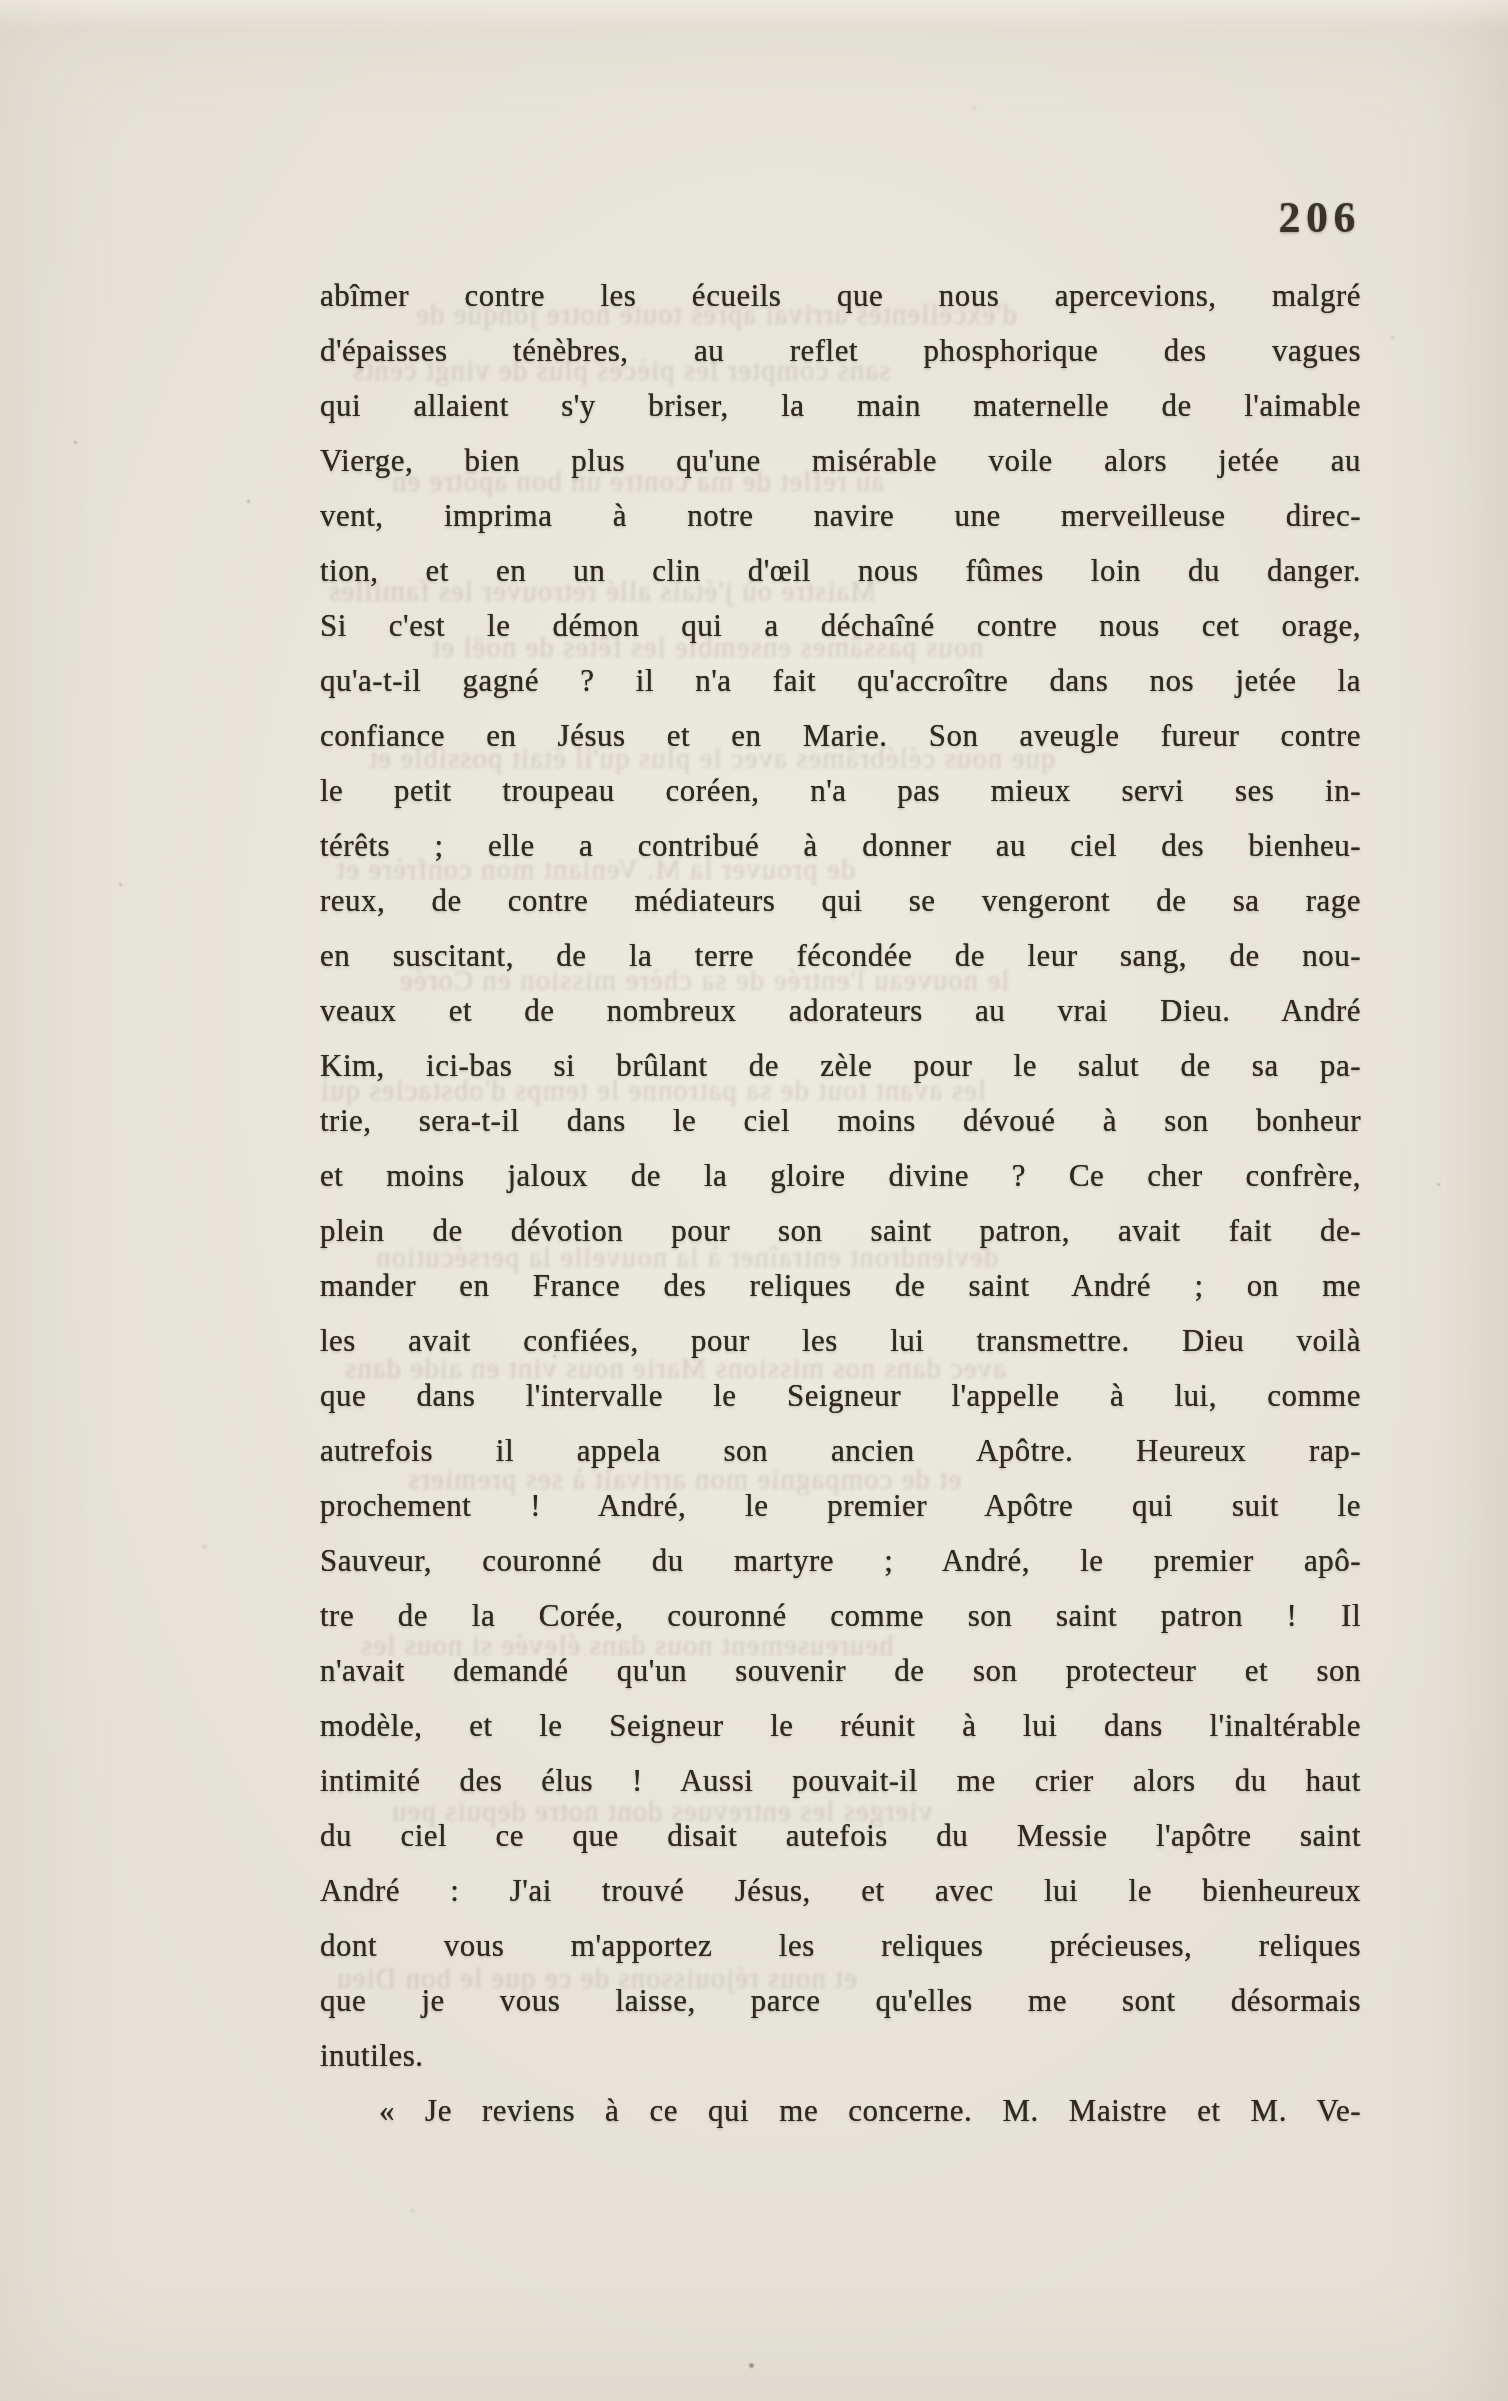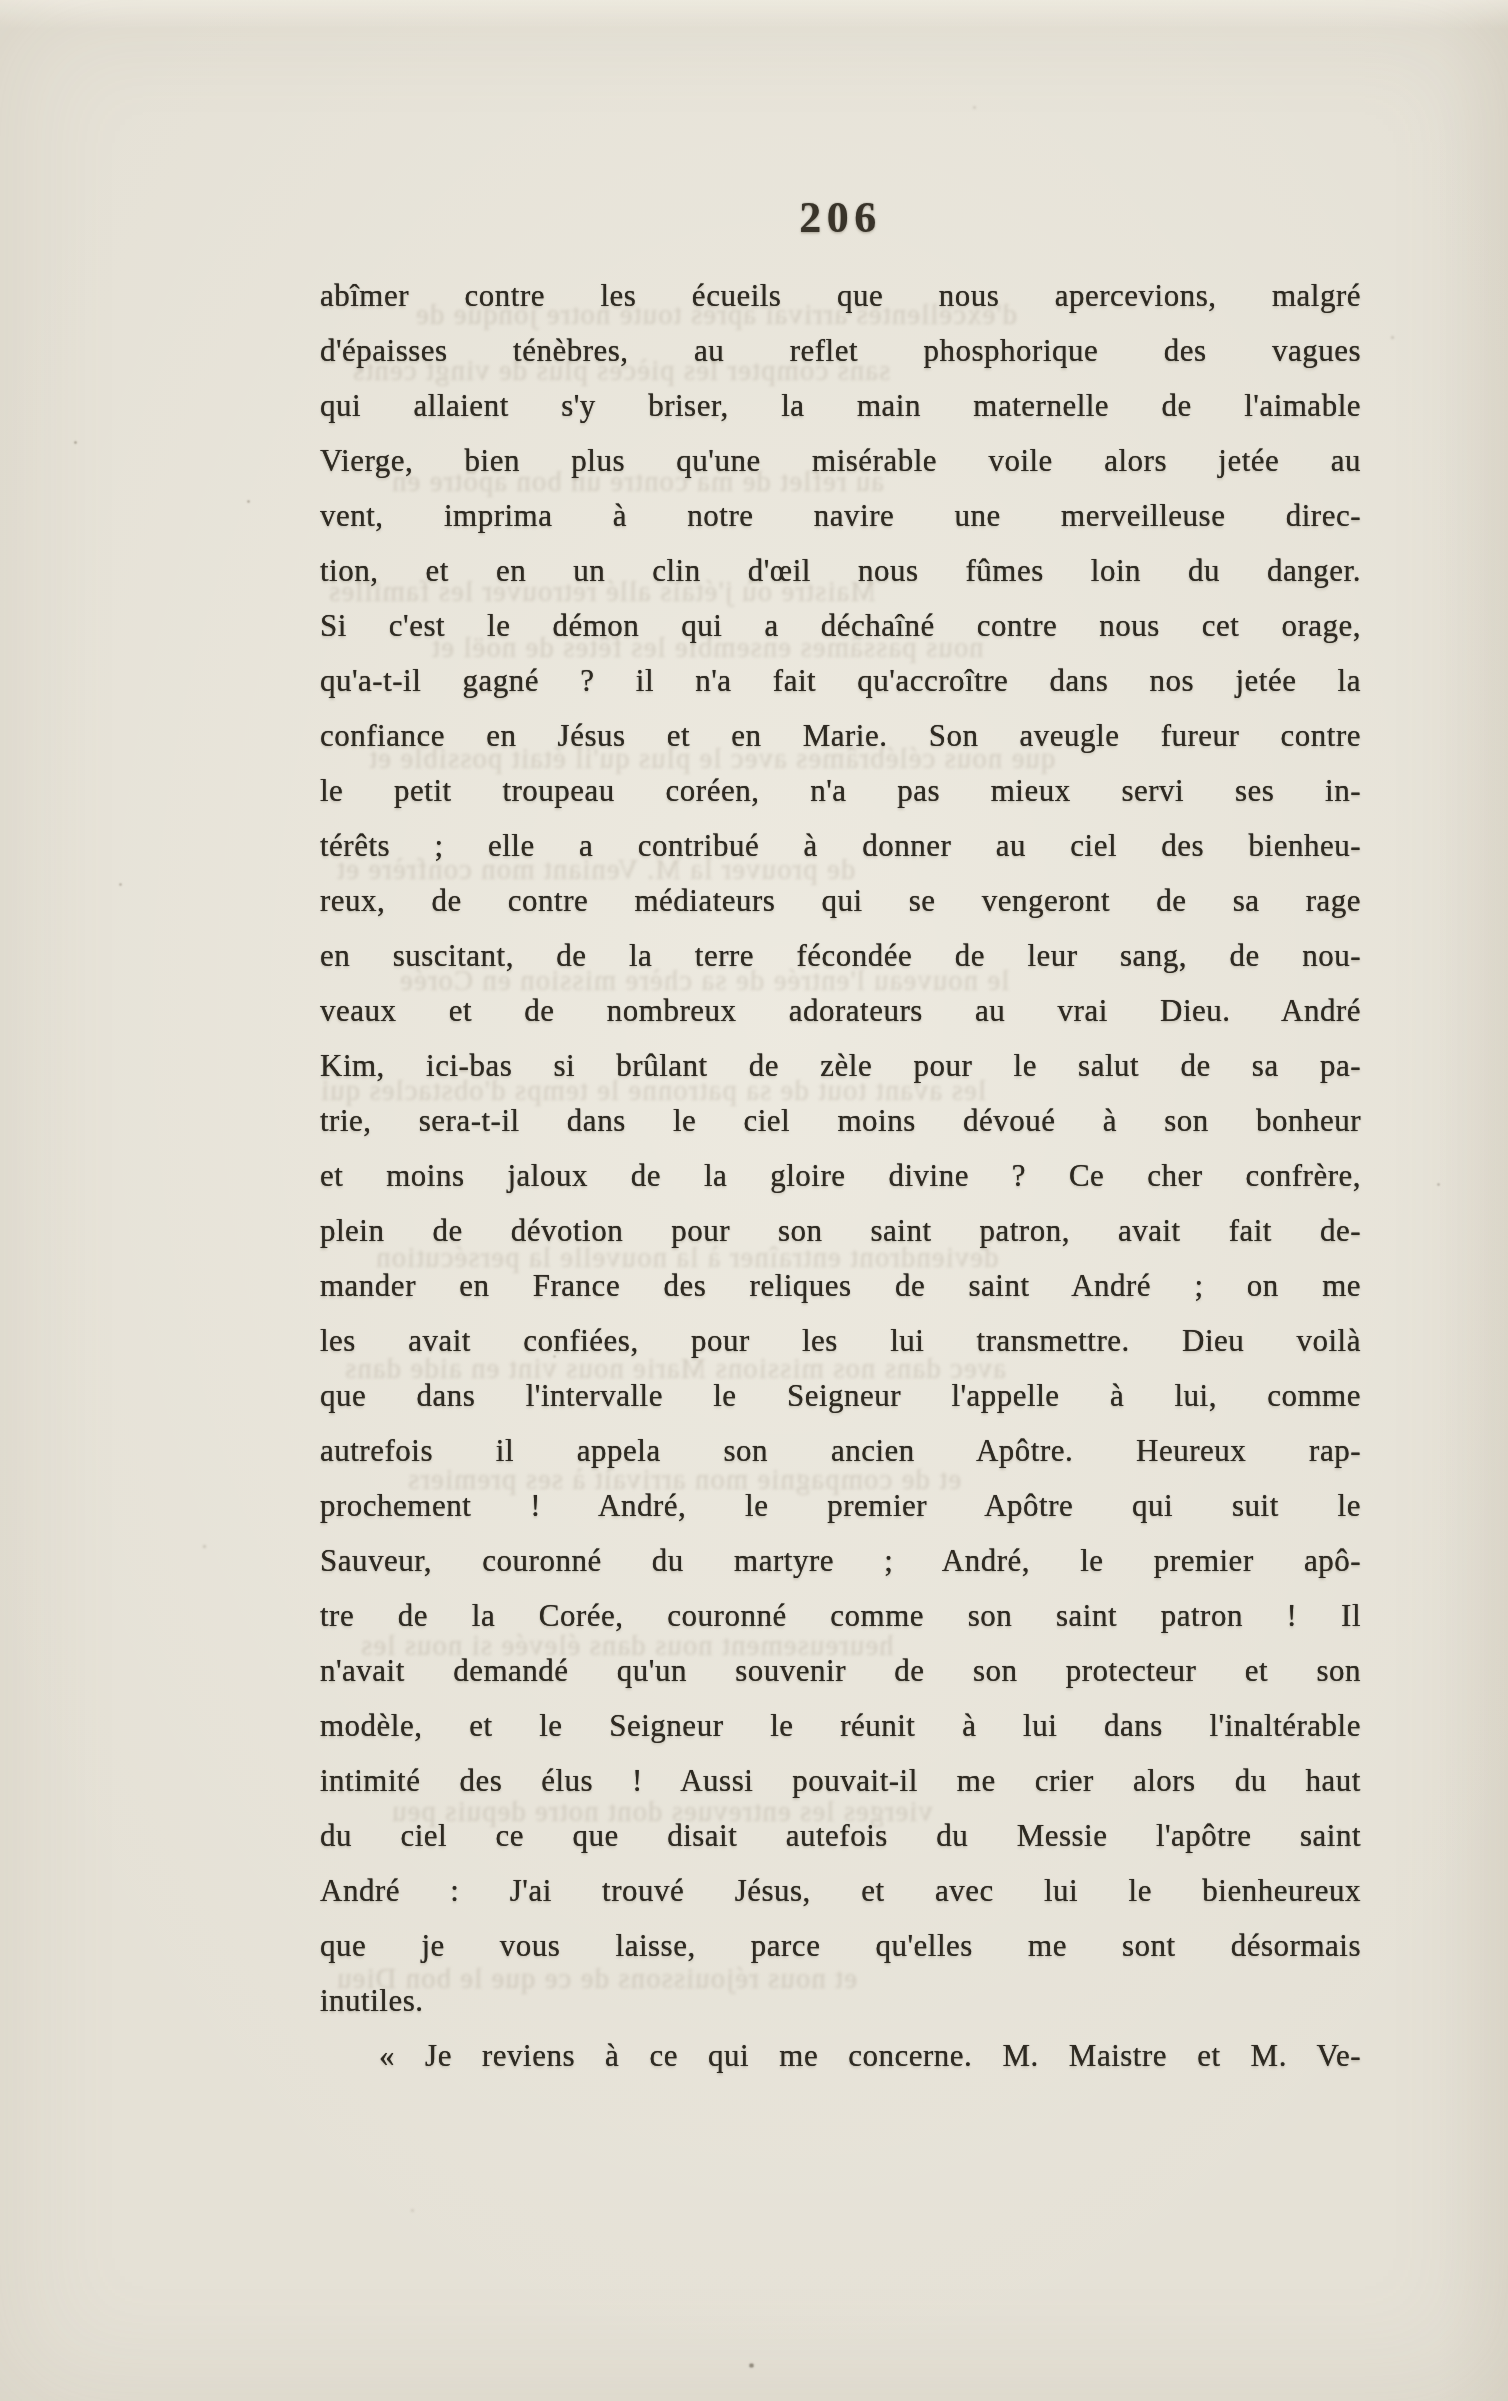--- a/index.html
+++ b/index.html
@@ -13,21 +13,21 @@
       radial-gradient(ellipse 1188px 1822px at 52% 42%, rgba(255,253,246,0.30), rgba(255,253,246,0) 78%),
       #e5e1d6;
     font-family:"Liberation Serif","DejaVu Serif",serif;
   }
   #page::after{
     content:"";position:absolute;inset:0;pointer-events:none;
     box-shadow:inset 0 0 119px rgba(150,138,112,0.16);
   }
   .pagenum{
     position:absolute;left:320px;top:192px;width:1041px;
-    text-align:center;
+    text-align:right;
     font-size:44px;font-weight:bold;letter-spacing:5.5px;
     color:#39342a;
     text-shadow:0 0 1.6px rgba(57,52,42,0.55), 0 1.6px 2.4px rgba(120,108,86,0.25);
   }
   .text-block{
     position:absolute;left:320px;top:268px;width:1041px;
     color:#2e2a22;
     font-size:31px;line-height:55px;
     letter-spacing:0.5px;word-spacing:1.6px;
     text-shadow:0 0 0.8px rgba(46,42,34,0.9), 0 1.6px 2.4px rgba(110,98,78,0.22);
@@ -121,19 +121,20 @@
     <div class="line">que dans l'intervalle le Seigneur l'appelle à lui, comme</div>
     <div class="line">autrefois il appela son ancien Apôtre. Heureux rap-</div>
     <div class="line">prochement ! André, le premier Apôtre qui suit le</div>
     <div class="line">Sauveur, couronné du martyre ; André, le premier apô-</div>
     <div class="line">tre de la Corée, couronné comme son saint patron ! Il</div>
     <div class="line">n'avait demandé qu'un souvenir de son protecteur et son</div>
     <div class="line">modèle, et le Seigneur le réunit à lui dans l'inaltérable</div>
     <div class="line">intimité des élus ! Aussi pouvait-il me crier alors du haut</div>
     <div class="line">du ciel ce que disait autefois du Messie l'apôtre saint</div>
     <div class="line">André : J'ai trouvé Jésus, et avec lui le bienheureux</div>
+    <div class="line">dont vous m'apportez les reliques précieuses, reliques</div>
     <div class="line">que je vous laisse, parce qu'elles me sont désormais</div>
     <div class="line flush">inutiles.</div>
     <div class="line indent">« Je reviens à ce qui me concerne. M. Maistre et M. Ve-</div>
   </div>
 
 </div>
 
 
 </body></html>

